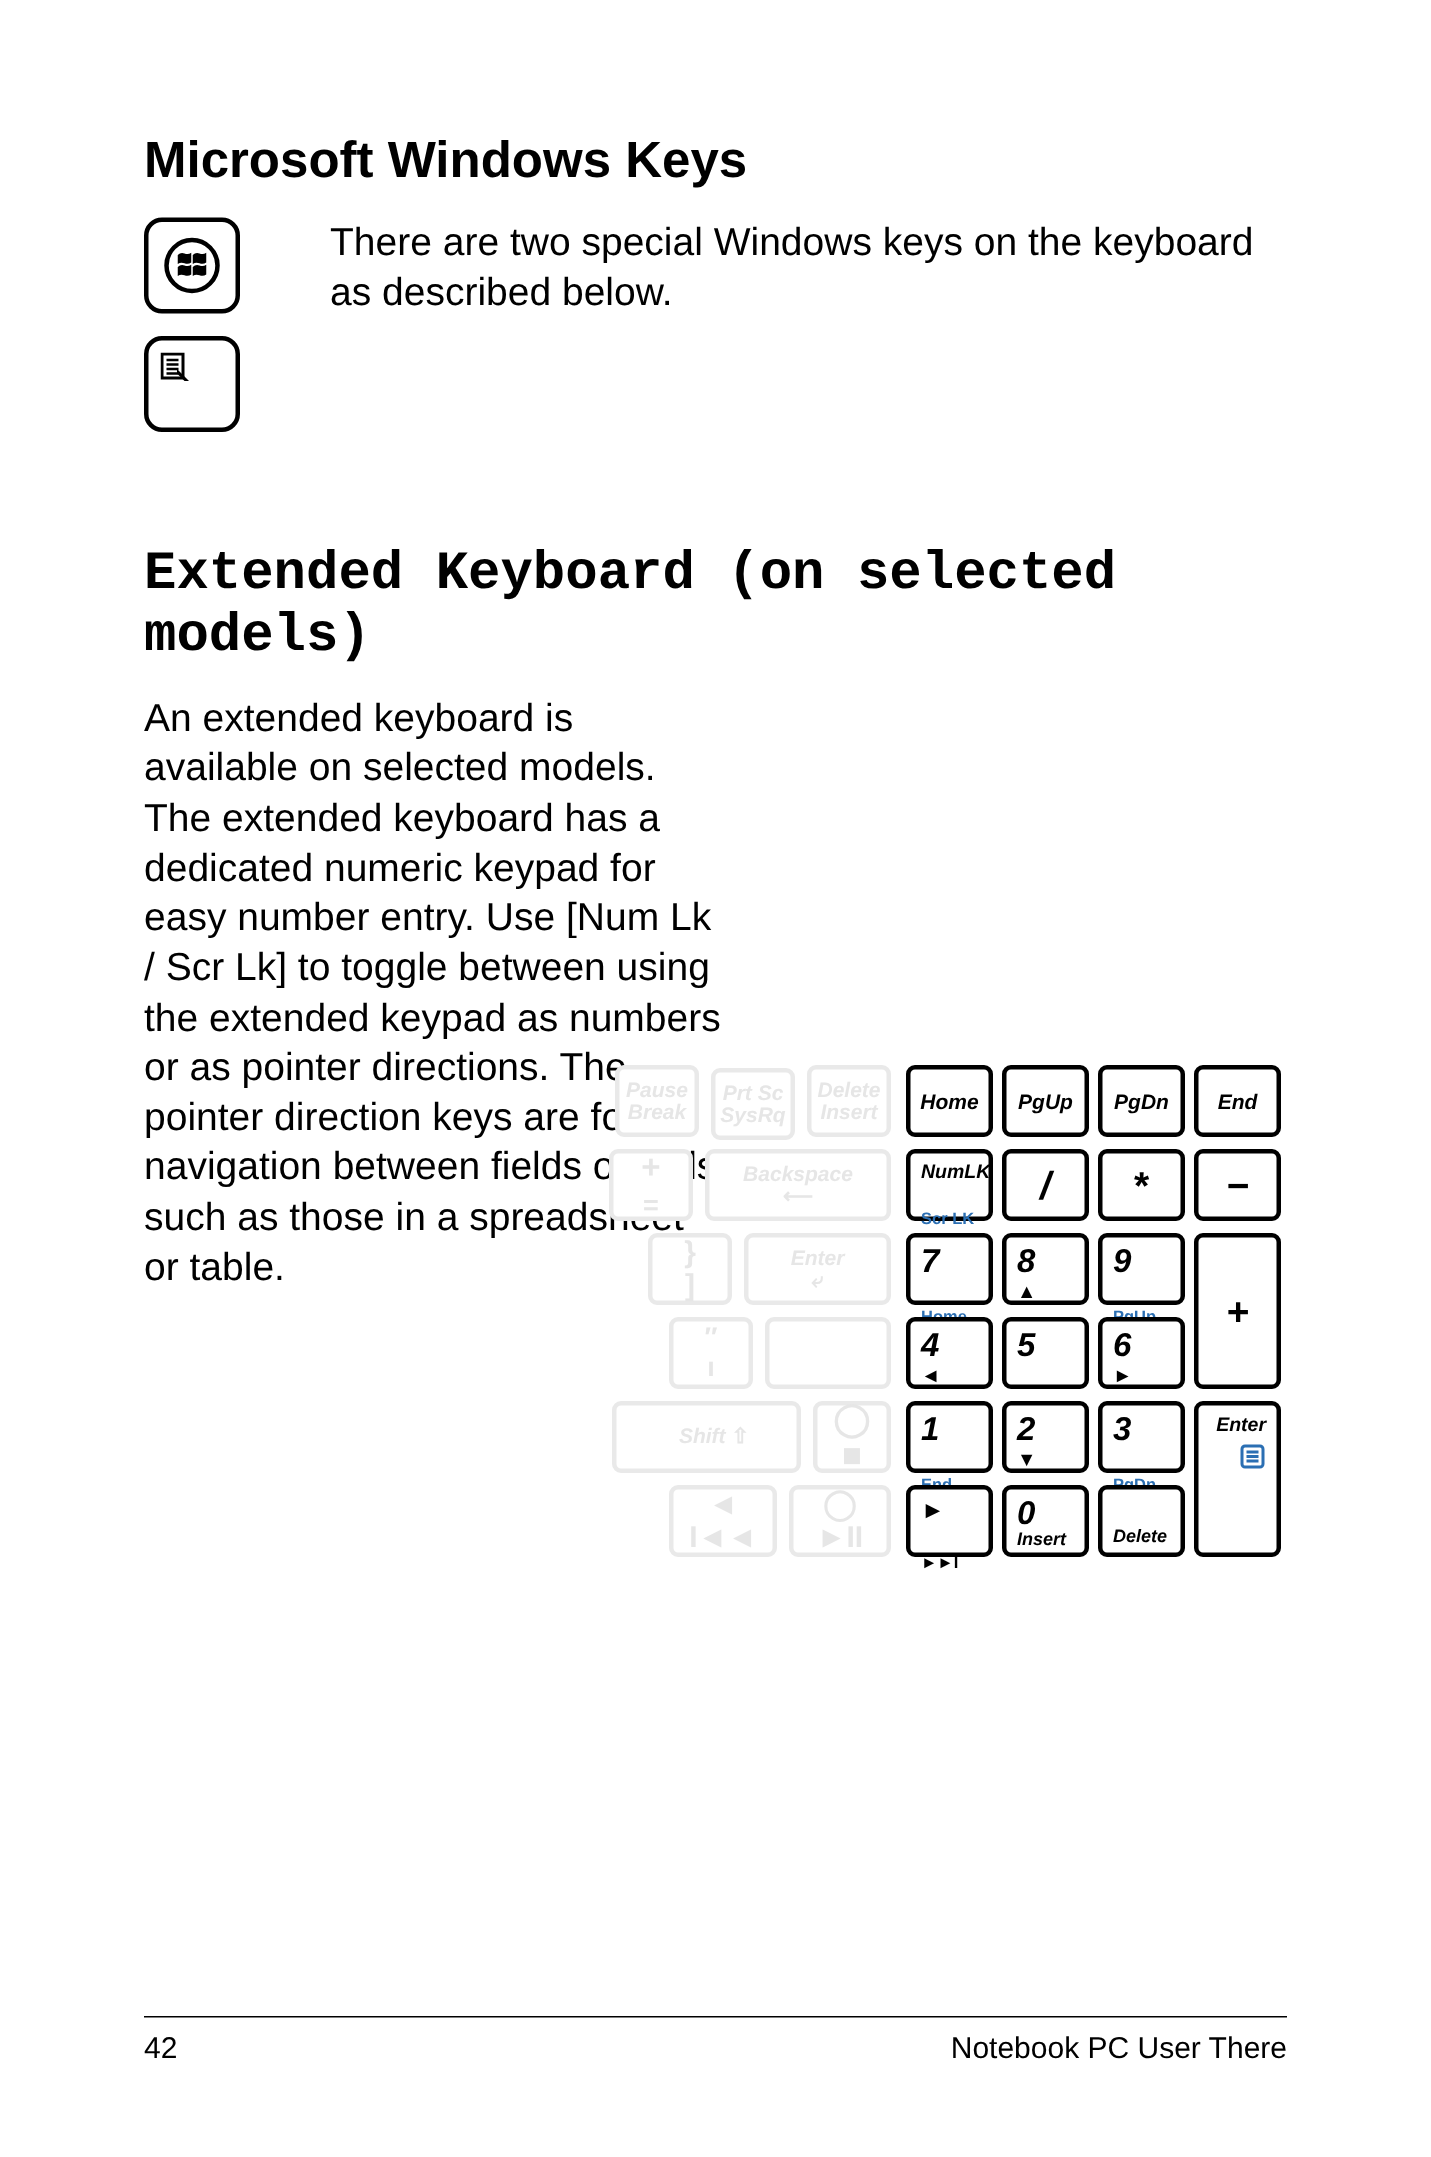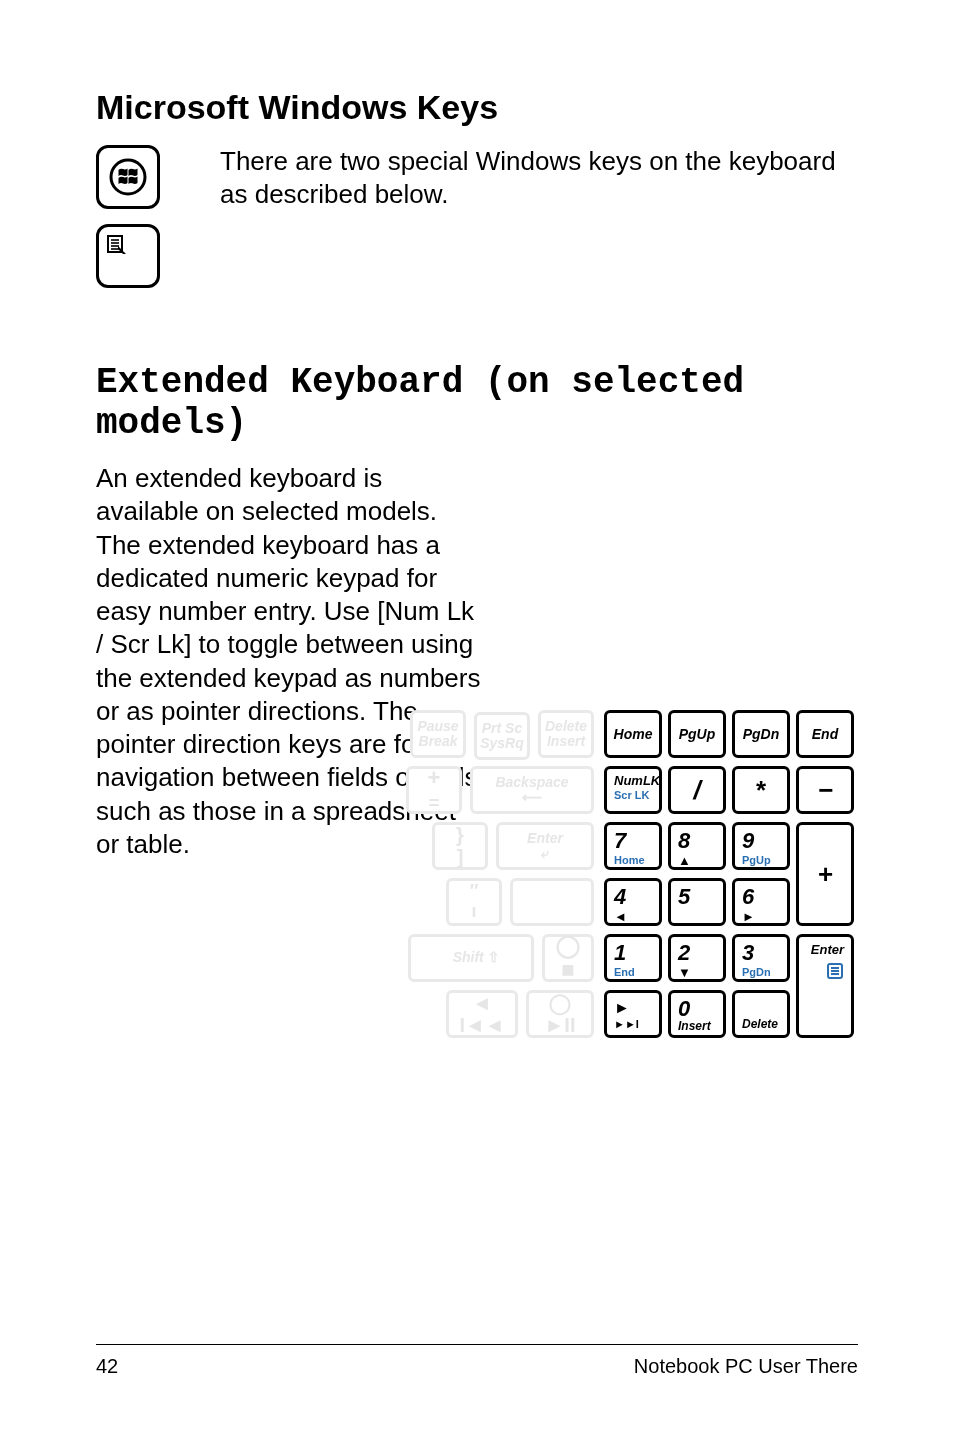--- a/index.html
+++ b/index.html
@@ -29,21 +29,21 @@
     font-style: italic; font-weight: 700; font-size: 14px; text-align:center; line-height:1.1;
   }
   .ghost-arrow { font-style: normal; }
   .numkey {
     position:absolute; background:#fff; border:3px solid #000; border-radius:6px;
     display:flex; flex-direction:column; justify-content:flex-start; align-items:flex-start;
     padding:5px 7px; font-family: Arial, sans-serif;
   }
   .numkey .main { font-size: 18px; font-weight: 700; font-style: italic; color:#000; line-height:1; }
   .numkey .main.big { font-size: 22px; }
-  .numkey .sec { font-size: 11px; font-weight: 700; color:#2b6fb3; line-height:1; margin-top:3px; }
+  .numkey .sec { font-size: 11px; font-weight: 700; color:#2b6fb3; line-height:1; margin-top:21px; }
   .numkey .arrow { font-size: 13px; font-weight:700; color:#000; line-height:1; margin-top:2px; font-style: normal; }
   .numkey.center { align-items:center; justify-content:center; }
   .numkey.center .main { font-size: 26px; }
   .footer { position: absolute; bottom: 60px; left: 96px; right: 96px; border-top: 1px solid #000; padding-top: 10px; display:flex; justify-content:space-between; font-size: 20px; }
   svg { display:block; }
 </style>
 </head>
 <body>
 
 <div class="page">

